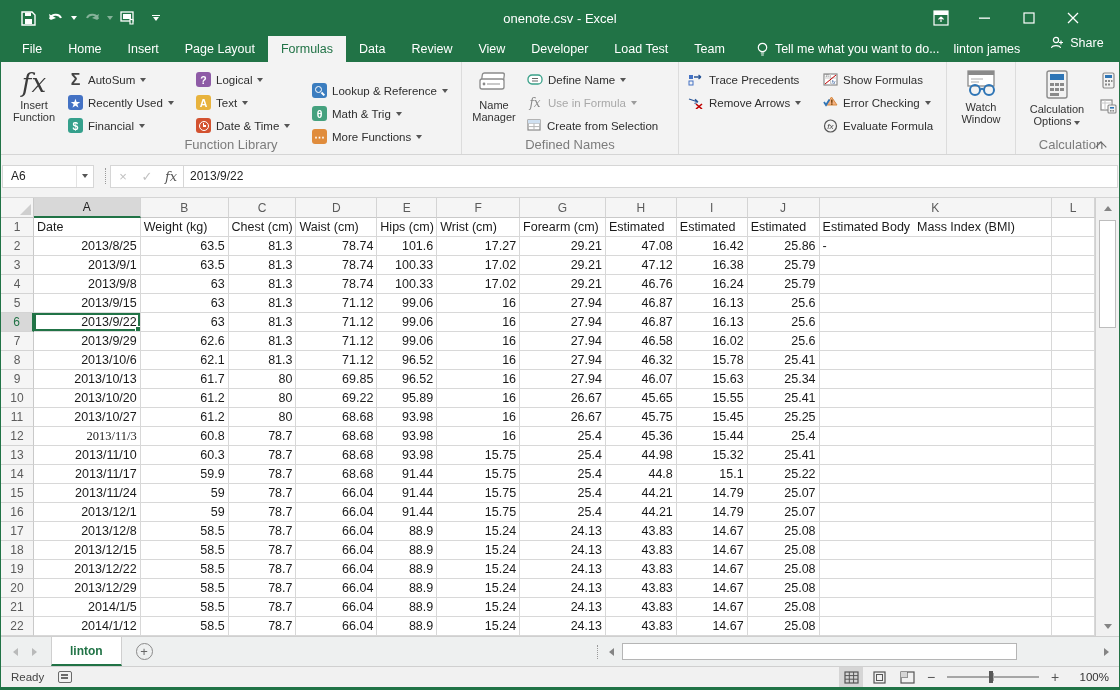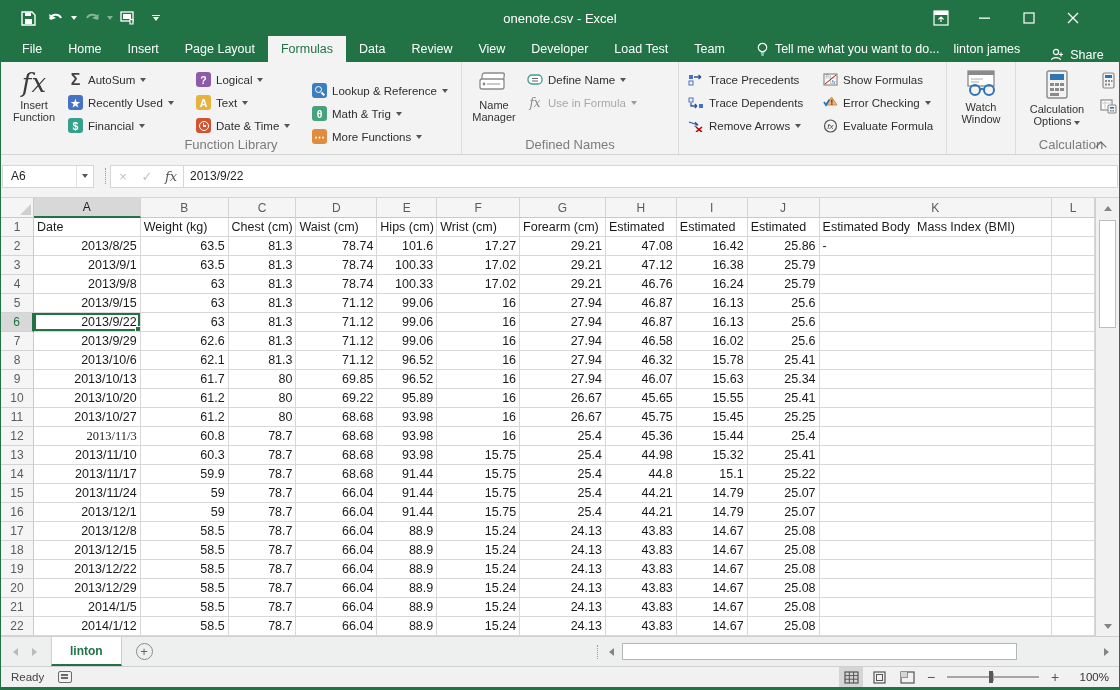--- a/index.html
+++ b/index.html
@@ -21,21 +21,21 @@
   .dd.dark { border-top-color:#555; }
   .dd.gray { border-top-color:#9b9b9b; }
 
   
   .menubar { height:26px; background:#217346; display:flex; align-items:stretch; color:#fff; font-size:12.5px; flex:0 0 auto; }
   .rtab { padding:0 13px; display:flex; align-items:center; cursor:default; white-space:nowrap; }
   .rtab.active { background:#f3f3f3; color:#217346; }
   .tellme { display:flex; align-items:center; gap:6px; margin-left:18px; white-space:nowrap; }
   .userarea { margin-left:auto; display:flex; align-items:stretch; }
   .username { display:flex; align-items:center; padding:0 14px; white-space:nowrap; }
-  .share { display:flex; align-items:flex-end; gap:6px; padding:0 16px; white-space:nowrap; }
+  .share { display:flex; align-items:flex-start; gap:6px; padding:0 16px; white-space:nowrap; }
 
   
   .ribbon { height:93px; background:#f3f3f3; border-bottom:1px solid #d5d5d5; display:flex; flex:0 0 auto; position:relative; }
   .rgroup { position:relative; border-right:1px solid #dcdcdc; padding:4px 4px 16px 4px; display:flex; align-items:flex-start; }
   .glabel { position:absolute; bottom:2px; left:0; right:0; text-align:center; font-size:13px; color:#7c7c7c; white-space:nowrap; }
   .bigbtn { width:58px; height:72px; display:flex; flex-direction:column; align-items:center; justify-content:flex-start; text-align:center; font-size:11px; color:#333; padding-top:4px; }
   .bigbtn .blabel { line-height:12px; margin-top:3px; }
   .scol { display:flex; flex-direction:column; justify-content:flex-start; padding-top:2px; }
   .sbtn { height:23px; display:flex; align-items:center; gap:5px; font-size:11.5px; color:#2e2e2e; padding:0 5px; white-space:nowrap; }
   .sbtn.grayed { color:#a8a8a8; }
@@ -299,41 +299,41 @@
               <path d="M5 4.5 h6 M5 7 h6" stroke="#666" stroke-width="1.2"></path>
             </svg>
           <span>Define Name</span>
             <span class="dd dark"></span>
         </div>
         <div class="sbtn grayed">
           <span class="fx-small">fx</span>
           <span>Use in Formula</span>
             <span class="dd gray"></span>
         </div>
+        <div class="sbtn">
+          <svg width="15" height="13" viewBox="0 0 15 13">
+              <rect x="1" y="1" width="12" height="10" fill="#fff" stroke="#8a8a8a" stroke-width="1.2"></rect>
+              <path d="M1 4.3 h12 M1 7.6 h12 M7 1 v10" stroke="#b5b5b5" stroke-width="1"></path>
+              <rect x="1" y="1" width="12" height="3.3" fill="#cfe0f1"></rect>
+            </svg>
+          <span>Create from Selection</span>
+        </div>
       </div>
       <div class="glabel">Defined Names</div>
     </div>
 
     <div class="rgroup">
       <div class="scol" style="width:135px;text-align:right;">
         <div class="sbtn">
           <svg width="16" height="12" viewBox="0 0 16 12">
               <rect x="1" y="1" width="4" height="4" fill="#4472c4"></rect>
               <rect x="1" y="7" width="4" height="4" fill="none" stroke="#4472c4"></rect>
               <path d="M6 3 H13 M13 3 L10.5 1 M13 3 L10.5 5" stroke="#2b5797" stroke-width="1.3" fill="none"></path>
             </svg>
           <span>Trace Precedents</span>
-        </div>
-        <div class="sbtn">
-          <svg width="16" height="12" viewBox="0 0 16 12">
-              <rect x="1" y="1" width="4" height="4" fill="none" stroke="#4472c4"></rect>
-              <rect x="11" y="7" width="4" height="4" fill="#4472c4"></rect>
-              <path d="M3 6 V9 H9 M9 9 L6.8 7 M9 9 L6.8 11" stroke="#2b5797" stroke-width="1.3" fill="none"></path>
-            </svg>
-          <span>Trace Dependents</span>
         </div>
         <div class="sbtn">
           <svg width="16" height="12" viewBox="0 0 16 12">
               <path d="M1 2 L10 5 M10 5 L7 2.2 M10 5 L6.5 6.5" stroke="#2b5797" stroke-width="1.3" fill="none"></path>
               <path d="M8 7 L14 12 M14 7 L8 12" stroke="#c00000" stroke-width="1.6"></path>
             </svg>
           <span>Remove Arrows</span>
             <span class="dd dark"></span>
         </div>
       </div>

